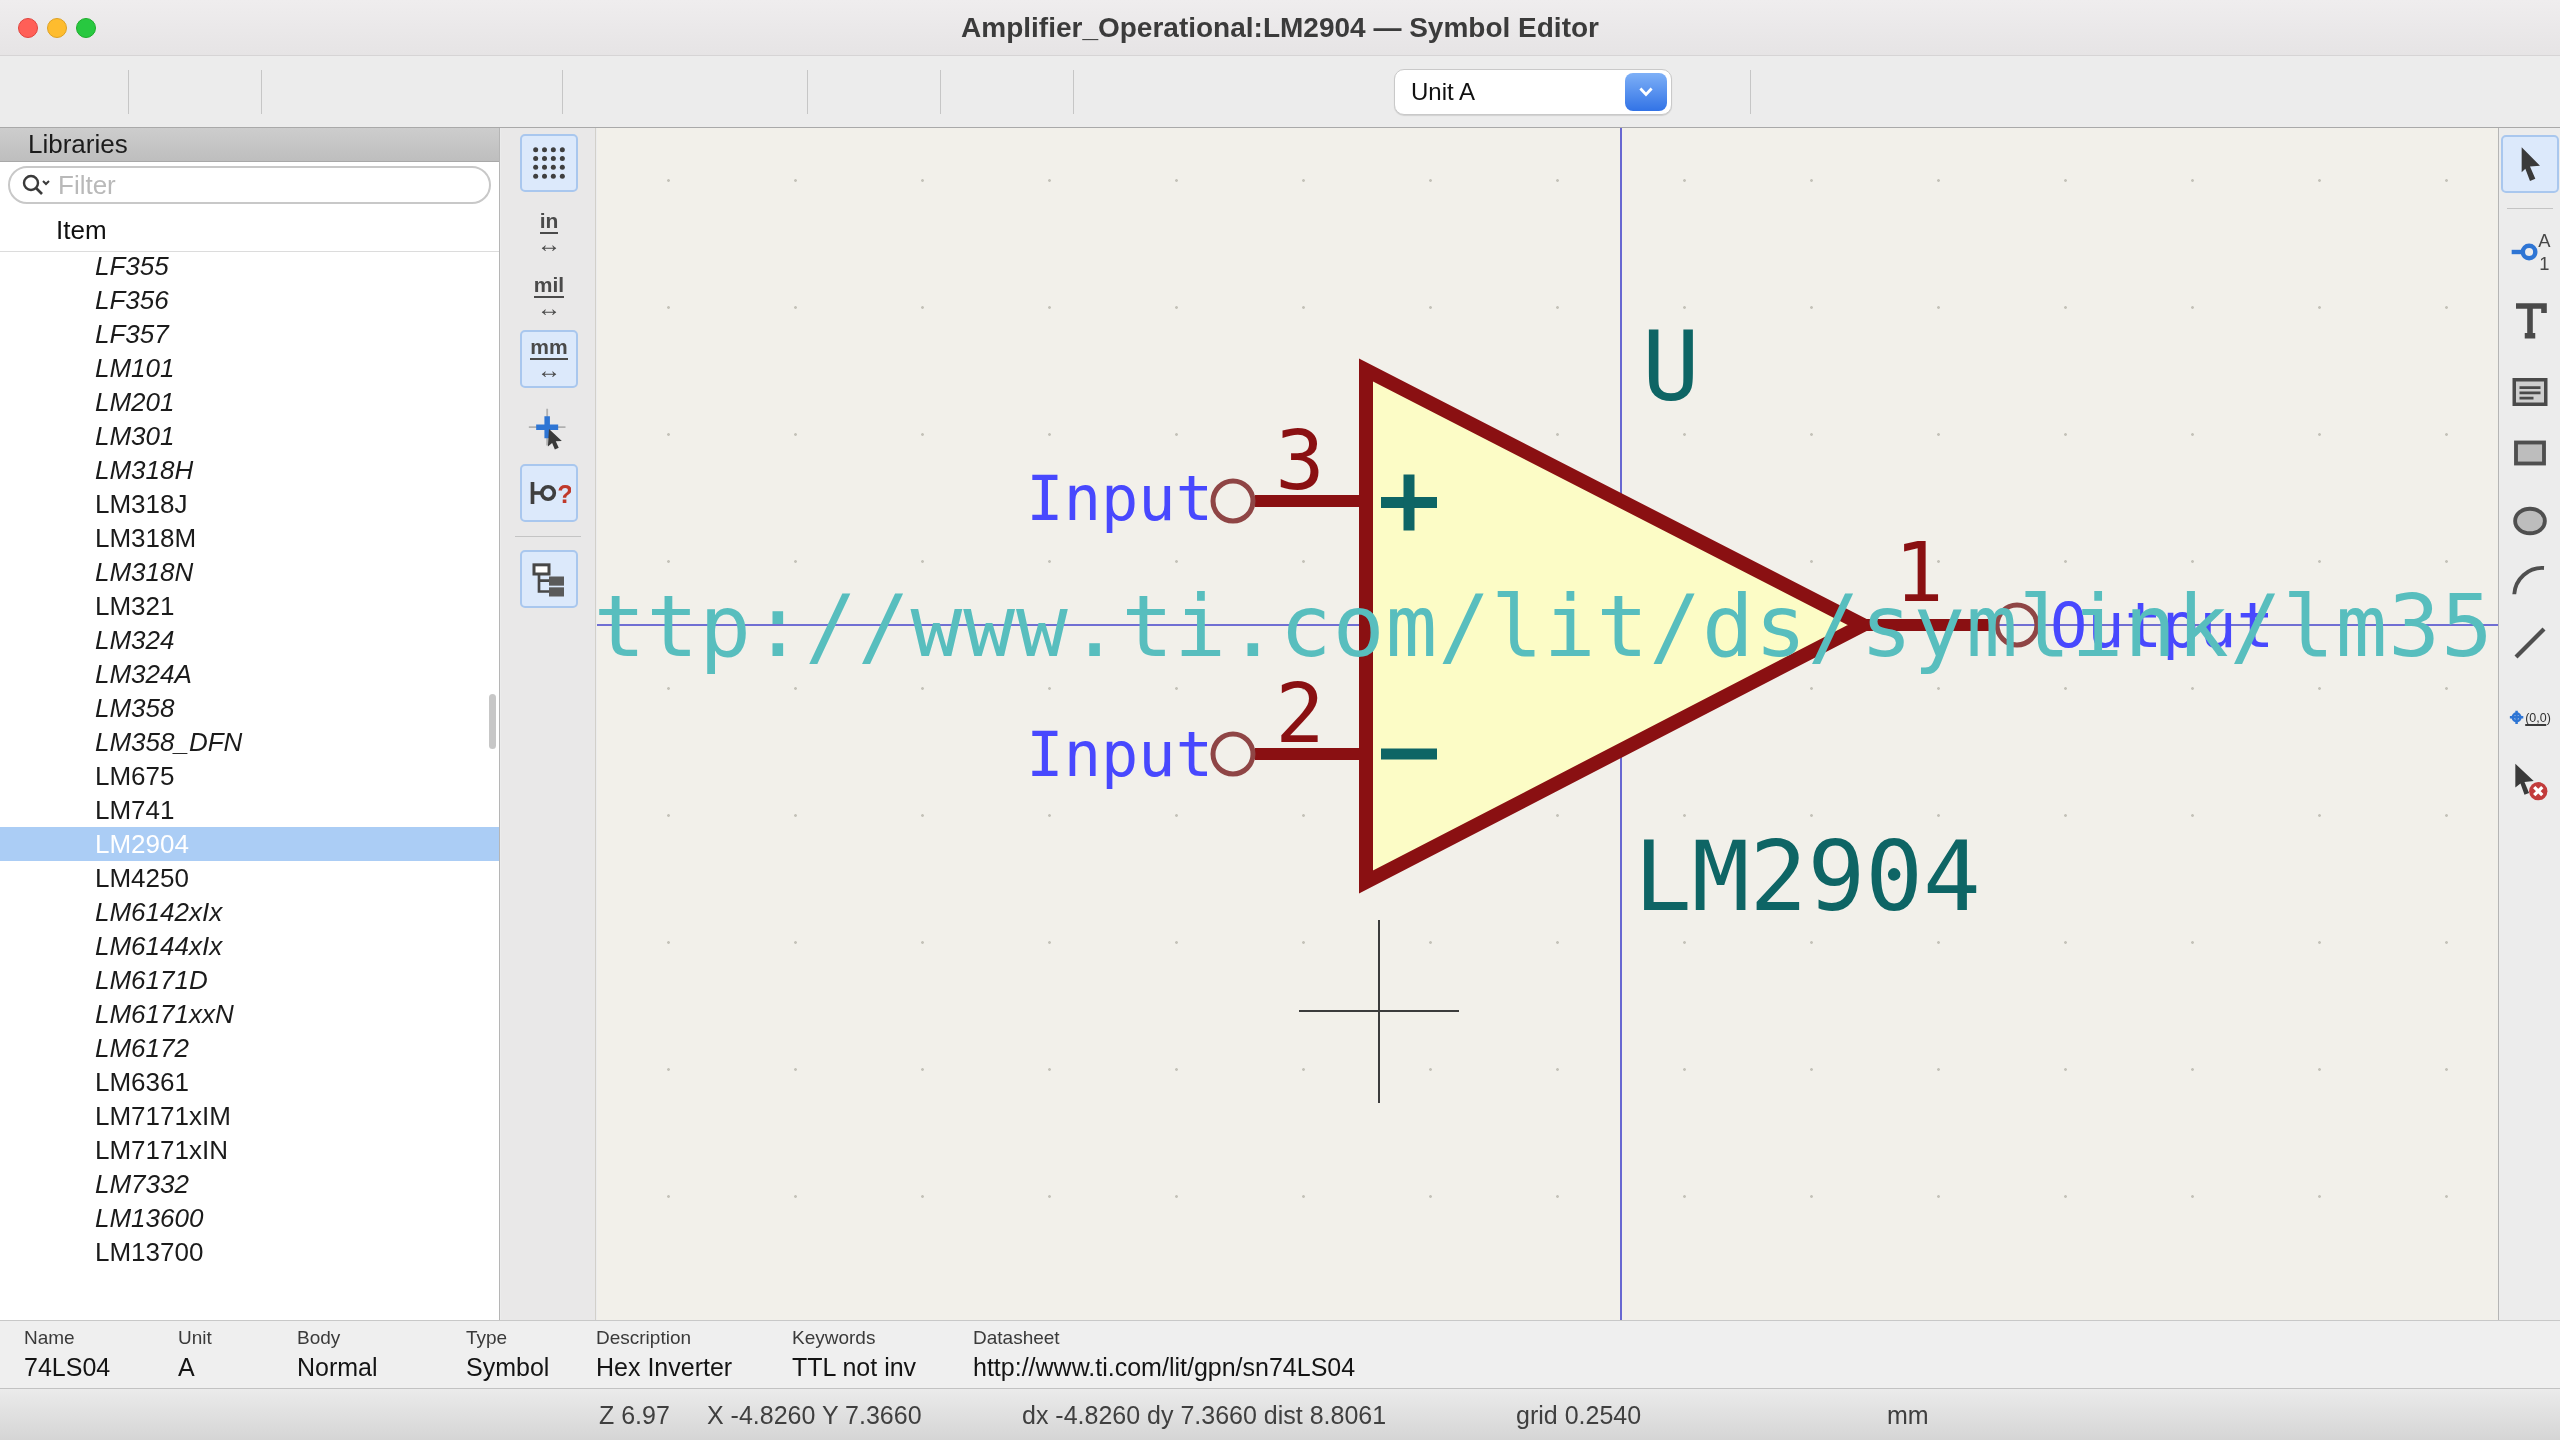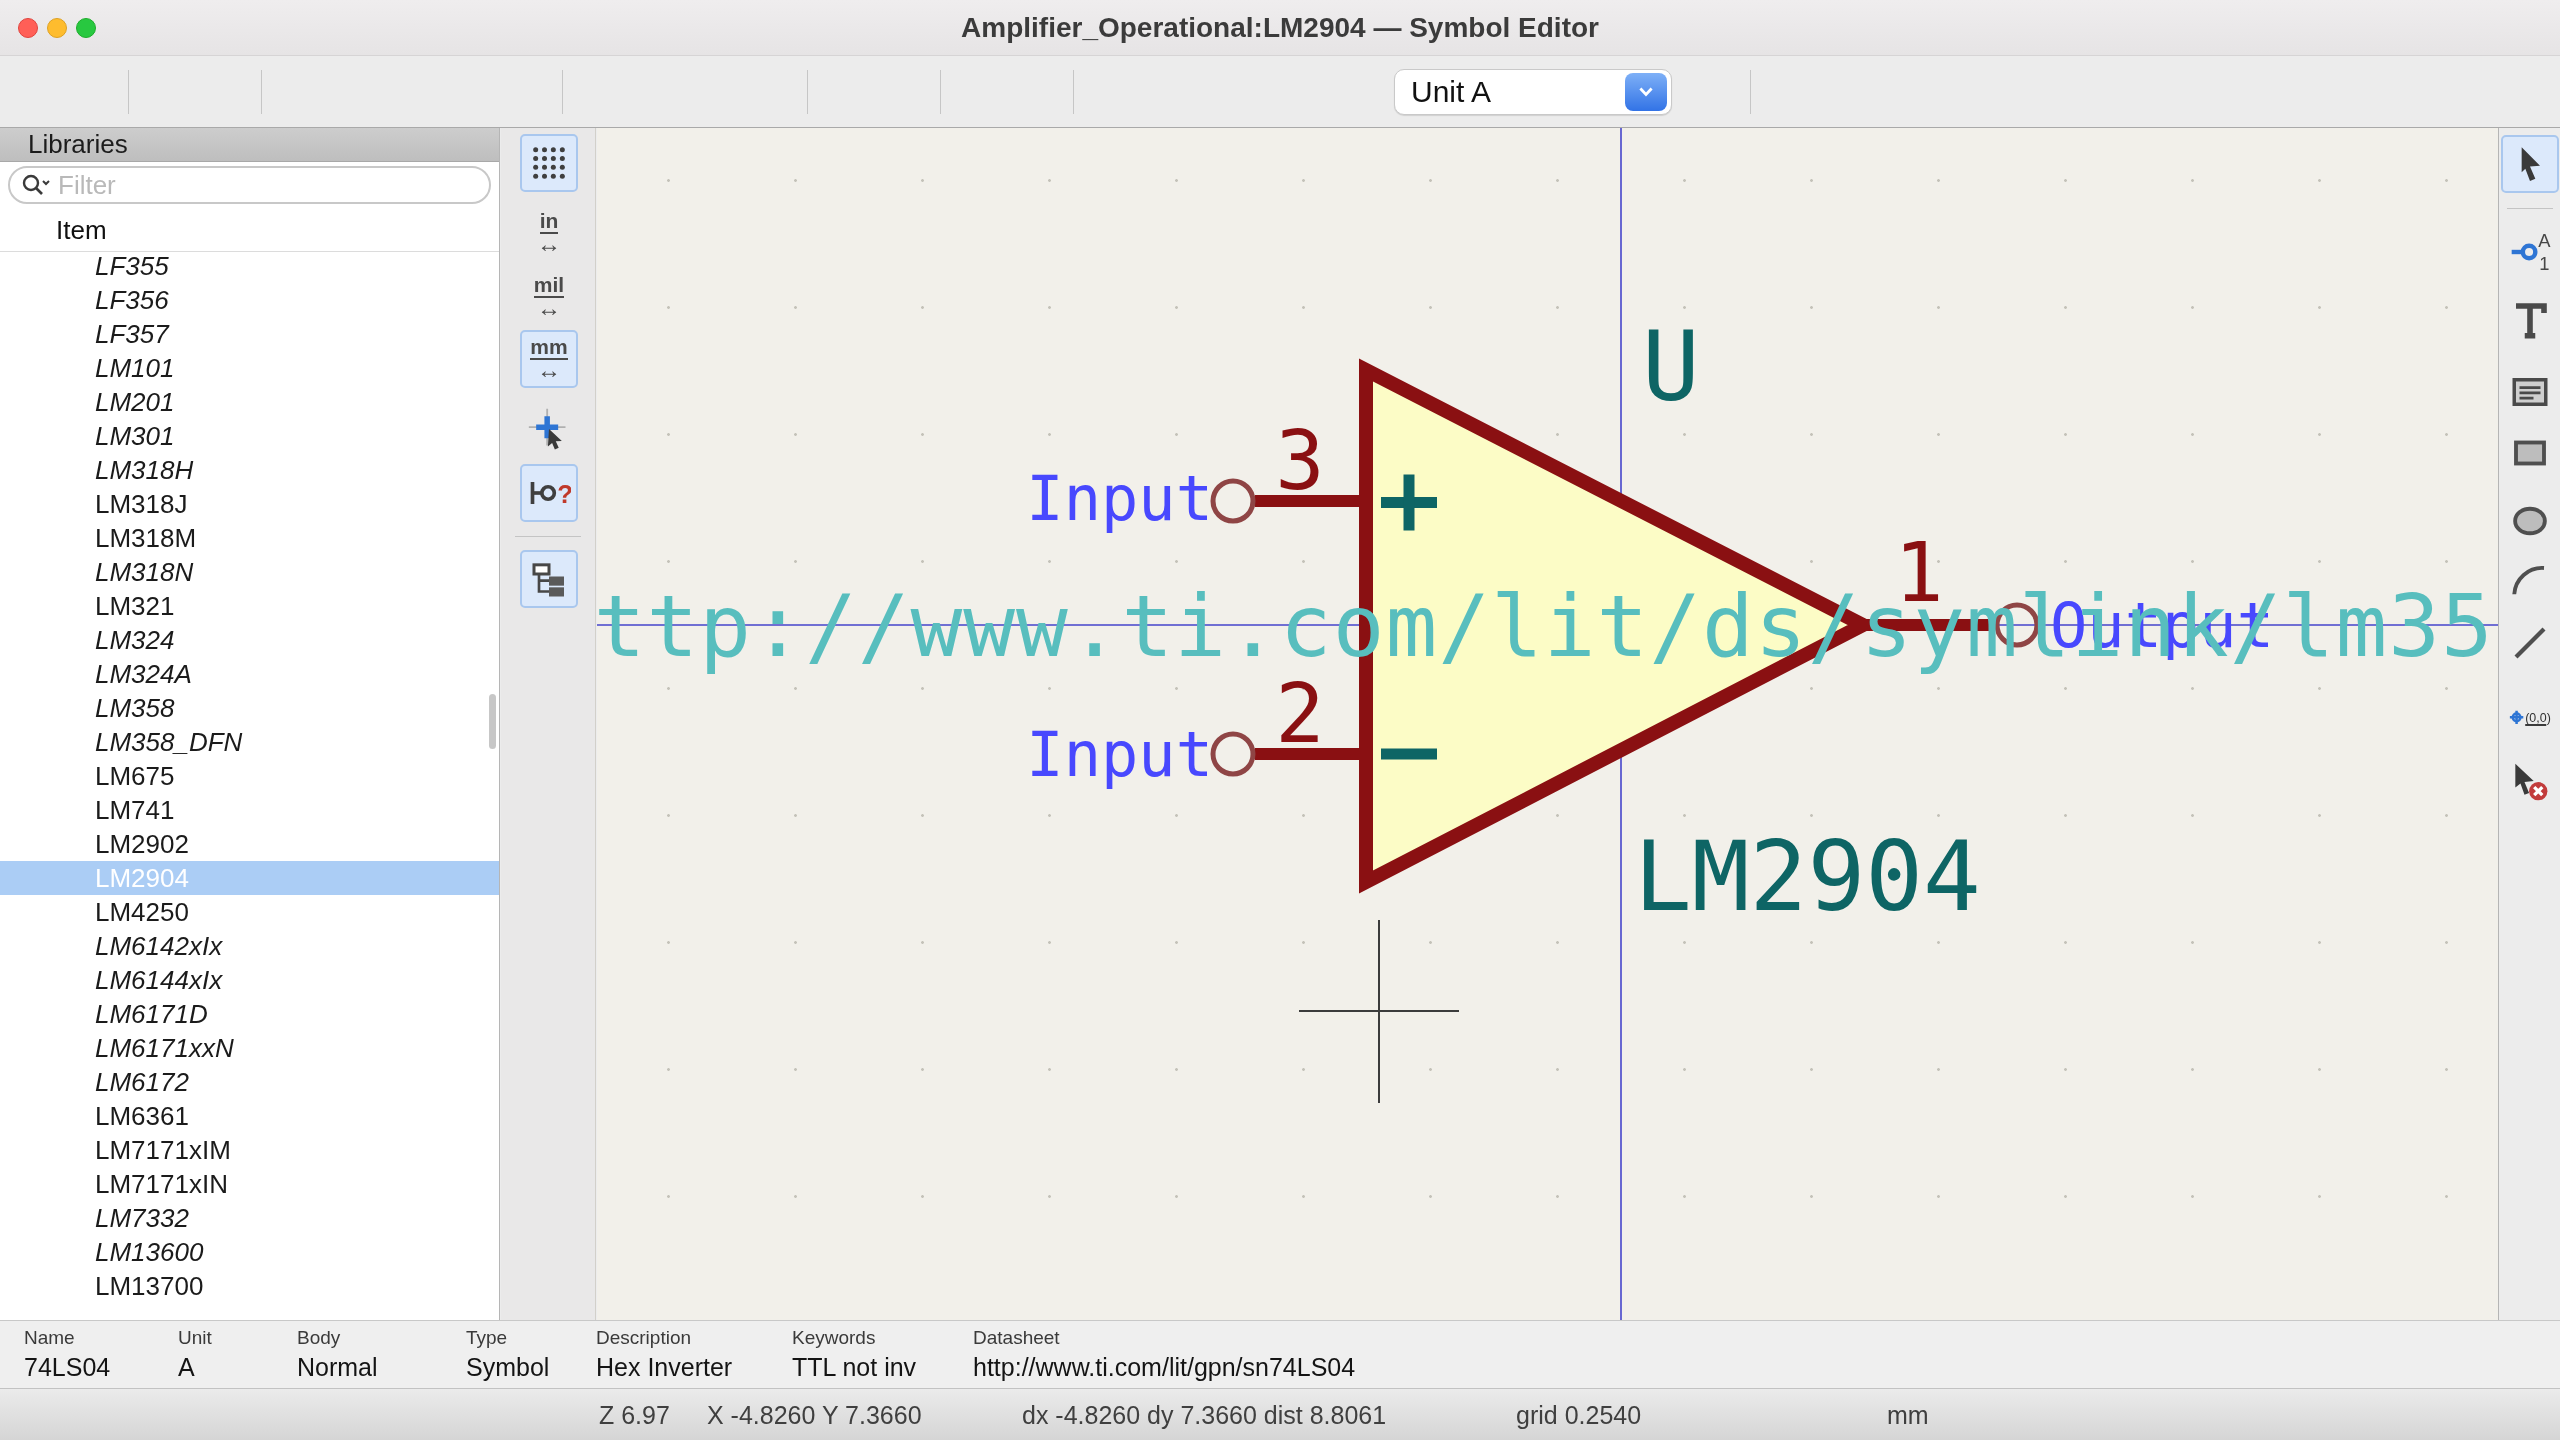--- a/index.html
+++ b/index.html
@@ -22,21 +22,21 @@
     background:#ececec; border-bottom:1px solid #a9a9a9;
     display:flex; align-items:center; padding-left:10px; }
   .tbtn { width:46px; height:46px; margin-right:10px; flex:0 0 auto;
     display:flex; align-items:center; justify-content:center; border-radius:6px; }
   .tbtn svg { width:42px; height:42px; }
   .tsep { width:1px; height:44px; background:#c6c6c6; margin:0 14px 0 6px; flex:0 0 auto; }
   .disabled { opacity:.5; }
   #unit-select { width:278px; height:46px; background:#ffffff; border:1px solid #c9c9c9;
     border-radius:10px; display:flex; align-items:center; margin-left:44px; margin-right:16px;
     box-shadow:0 1px 1px rgba(0,0,0,.12); flex:0 0 auto; }
-  #unit-select .val { flex:1; padding-left:16px; font-size:30px; color:#111; }
+  #unit-select .val { flex:1; padding-left:16px; font-size:24px; color:#111; }
   #unit-select .dd { width:42px; height:38px; margin-right:4px; border-radius:8px;
     background:linear-gradient(#7eb0f7,#3273e6); display:flex; align-items:center; justify-content:center; }
   #gate1 { margin-left:150px; }
 
   
   #lib-panel { position:absolute; left:0; top:128px; width:500px; height:1192px;
     background:#ffffff; border-right:1px solid #b5b5b5; }
   #lib-header { height:34px; background:linear-gradient(#cdcdcd,#bebebe);
     border-bottom:1px solid #a8a8a8; font-size:26px; line-height:33px; padding-left:28px; color:#1c1c1c; }
   #filter-row { height:46px; background:#fff; display:flex; align-items:center; padding:0 8px; }
@@ -344,21 +344,20 @@
           <div class="lib-row">LM318J</div>
           <div class="lib-row">LM318M</div>
           <div class="lib-row italic">LM318N</div>
           <div class="lib-row">LM321</div>
           <div class="lib-row italic">LM324</div>
           <div class="lib-row italic">LM324A</div>
           <div class="lib-row italic">LM358</div>
           <div class="lib-row italic">LM358_DFN</div>
           <div class="lib-row">LM675</div>
           <div class="lib-row">LM741</div>
-          <div class="lib-row">LM2902</div>
           <div class="lib-row selected">LM2904</div>
           <div class="lib-row">LM4250</div>
           <div class="lib-row italic">LM6142xIx</div>
           <div class="lib-row italic">LM6144xIx</div>
           <div class="lib-row italic">LM6171D</div>
           <div class="lib-row italic">LM6171xxN</div>
           <div class="lib-row italic">LM6172</div>
           <div class="lib-row">LM6361</div>
           <div class="lib-row">LM7171xIM</div>
           <div class="lib-row">LM7171xIN</div>

